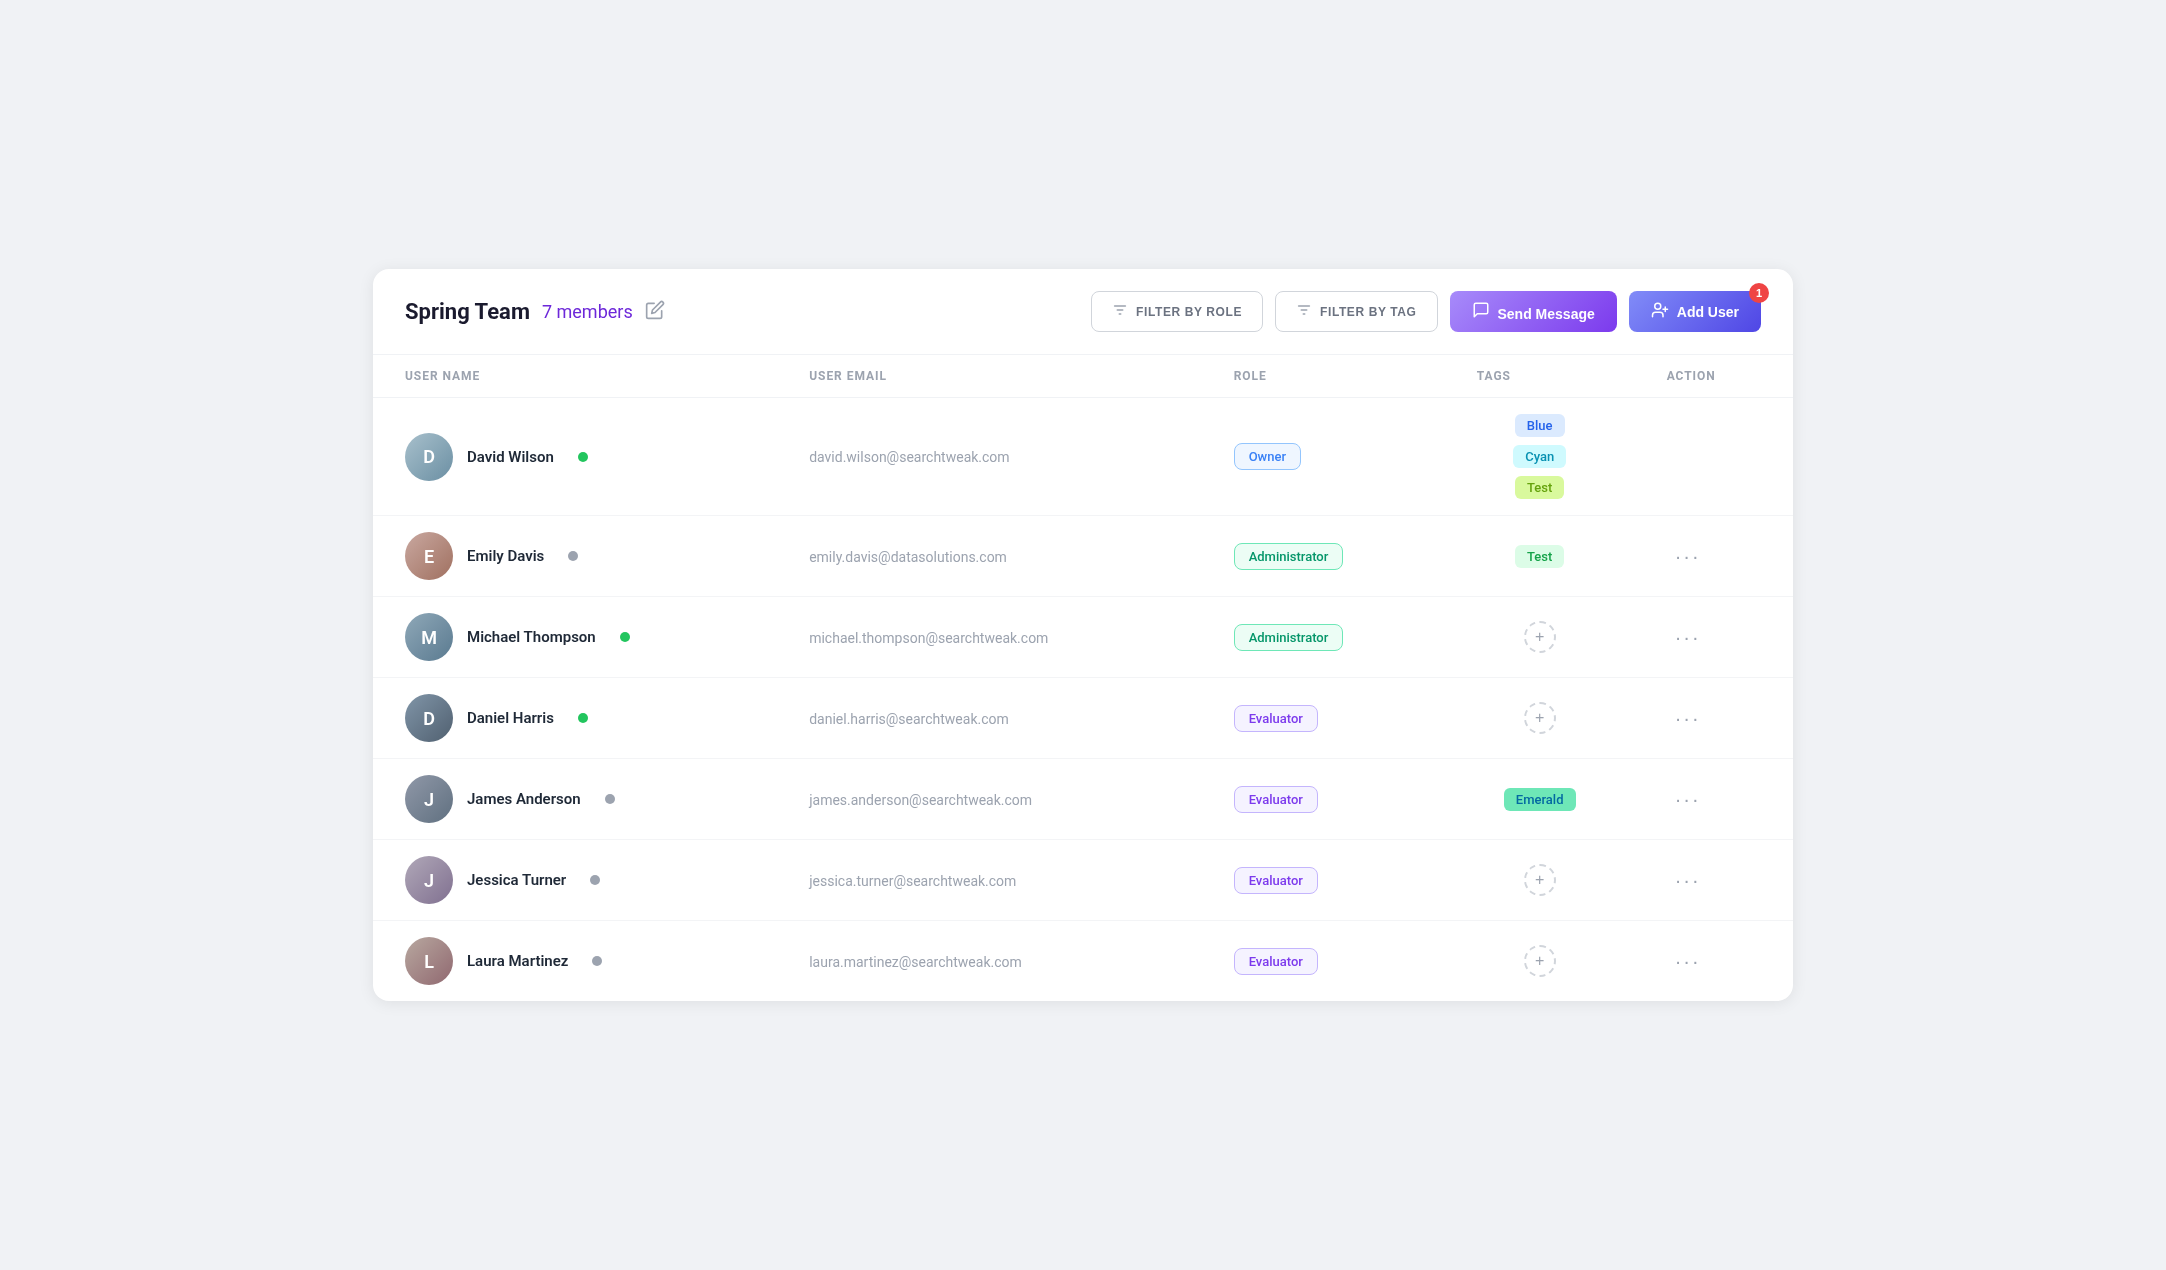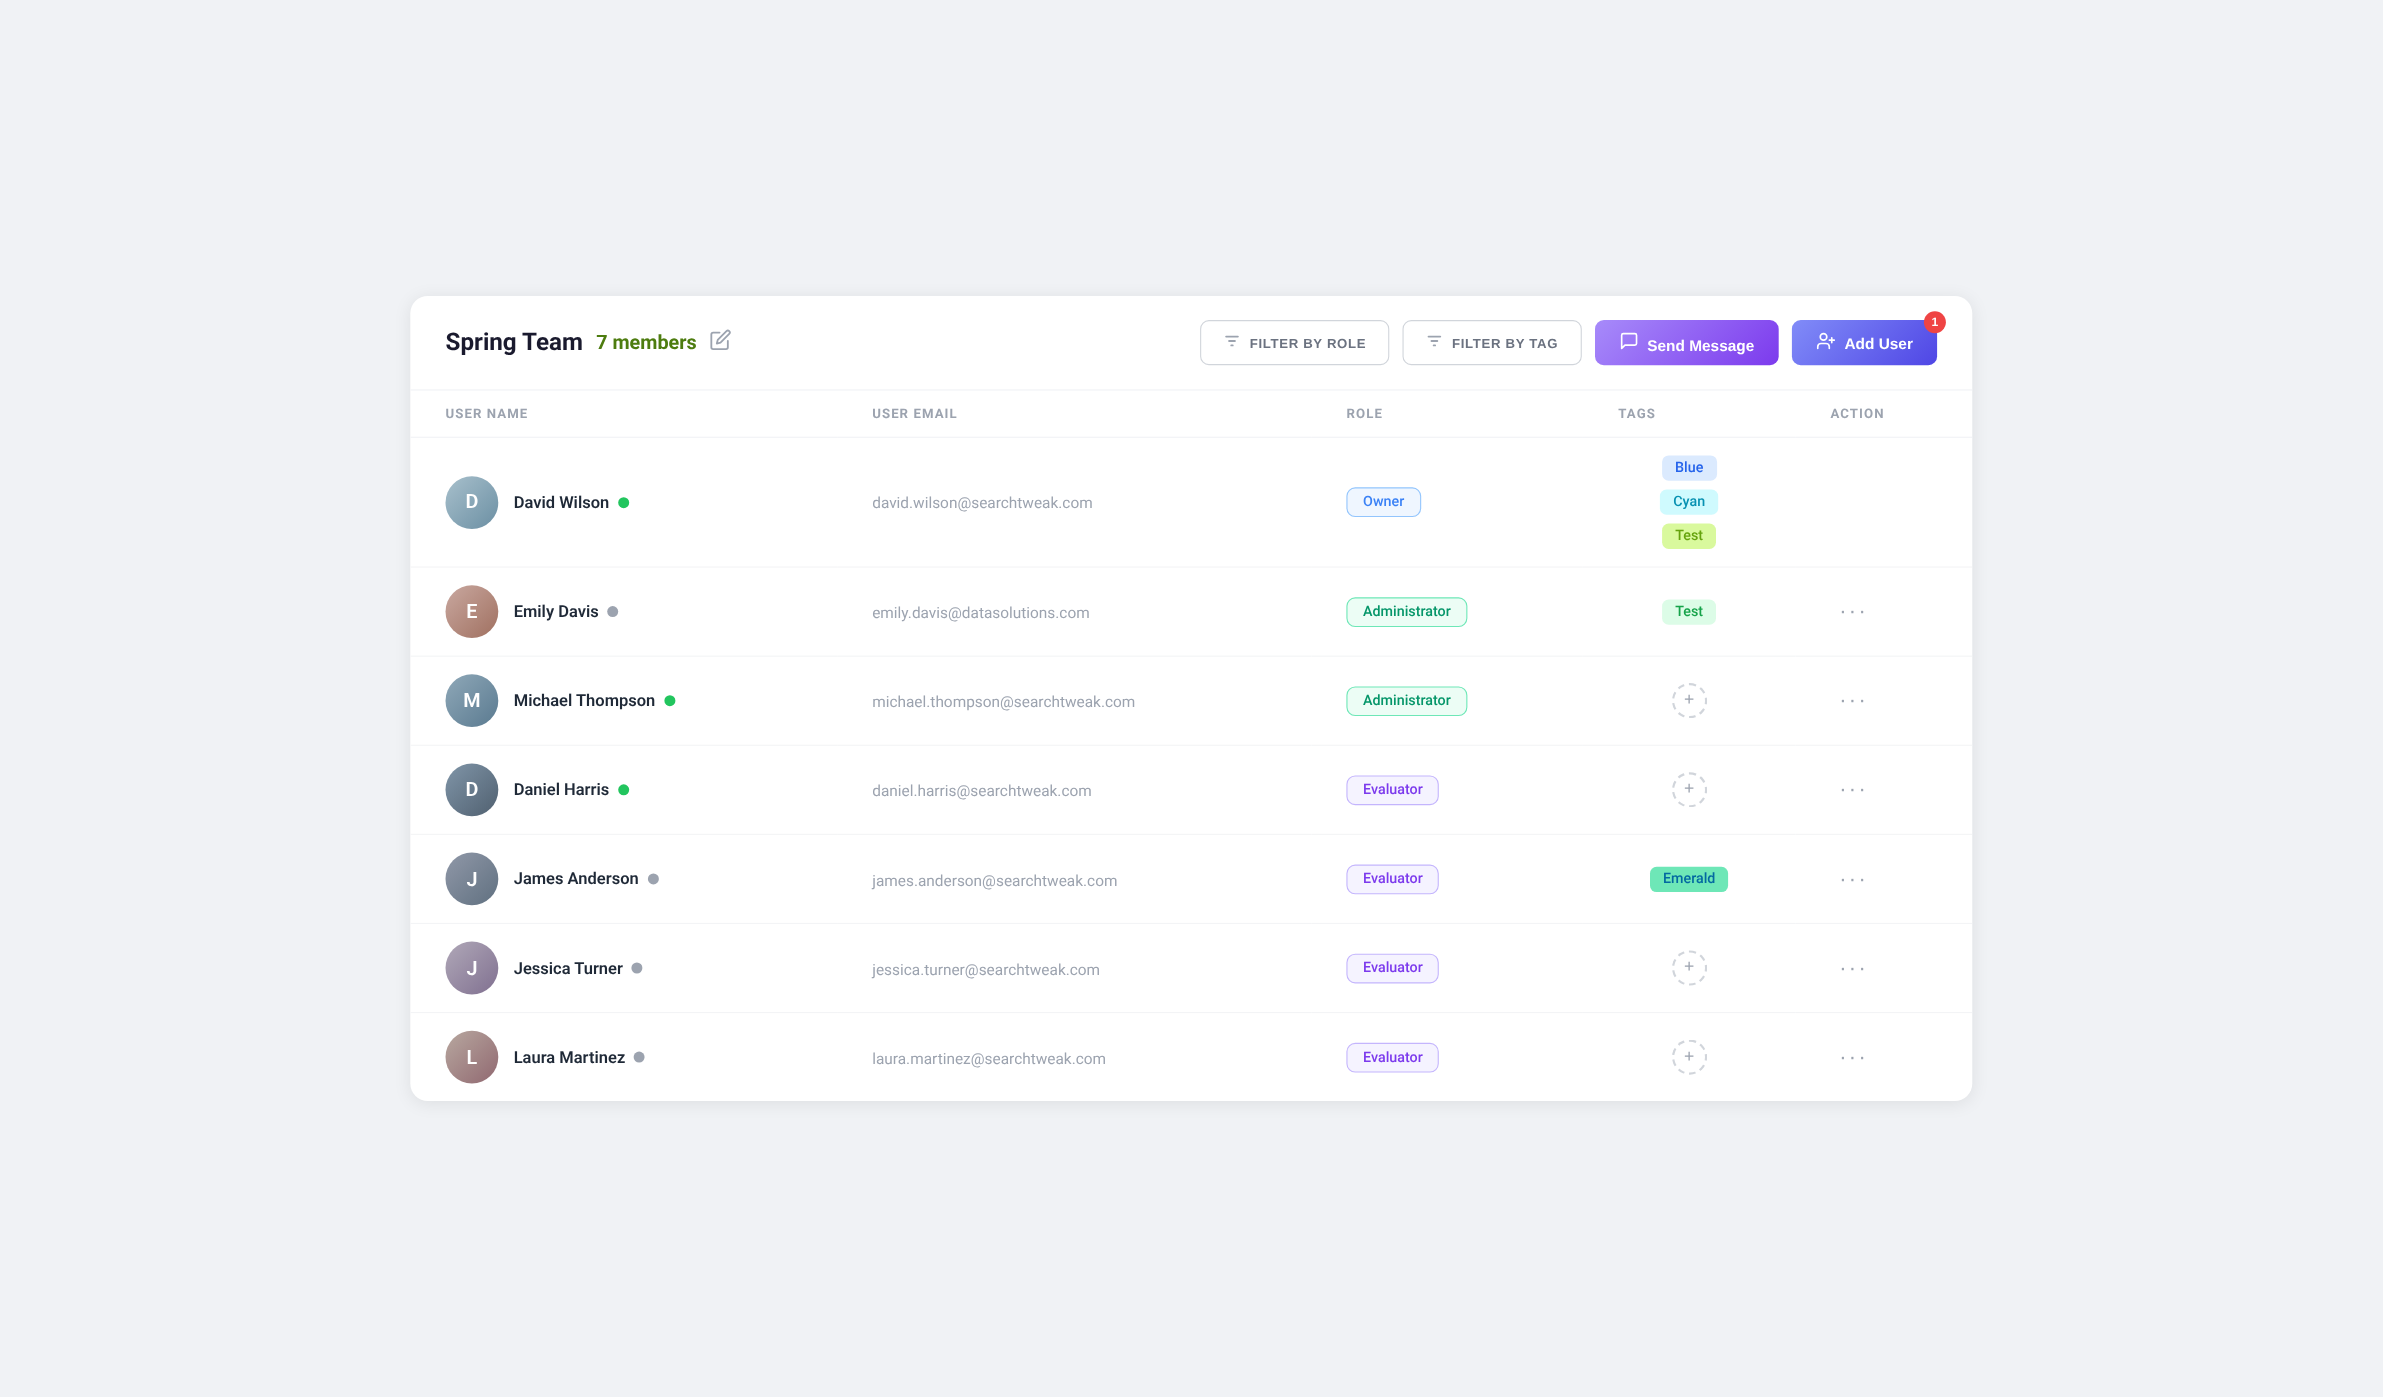--- a/index.html
+++ b/index.html
@@ -32,22 +32,22 @@
       align-items: center;
       gap: 12px;
     }
     .team-title {
       font-size: 22px;
       font-weight: 700;
       color: #1a1a2e;
     }
     .member-count {
       font-size: 18px;
-      color: #4d7c0f;
-      font-weight: 700;
+      color: #6d28d9;
+      font-weight: 400;
     }
     .edit-icon {
       color: #9ca3af;
       font-size: 18px;
       cursor: pointer;
     }
     .header-right {
       display: flex;
       align-items: center;
       gap: 12px;
@@ -140,21 +140,21 @@
       vertical-align: middle;
     }
     .user-cell {
       display: flex;
       align-items: center;
       gap: 14px;
     }
     .user-info {
       display: flex;
       align-items: center;
-      gap: 8px;
+      gap: 24px;
     }
     .user-name {
       font-size: 15px;
       font-weight: 600;
       color: #1f2937;
     }
     .status-dot {
       width: 10px;
       height: 10px;
       border-radius: 50%;

